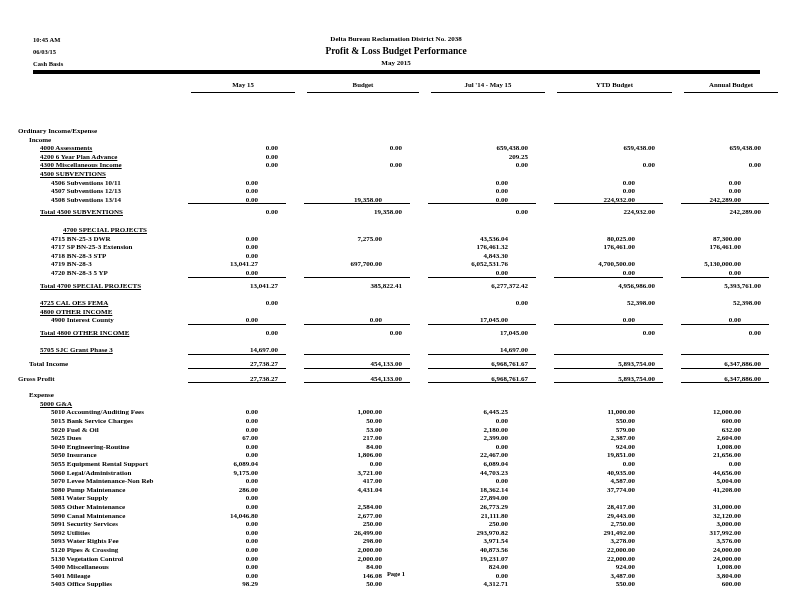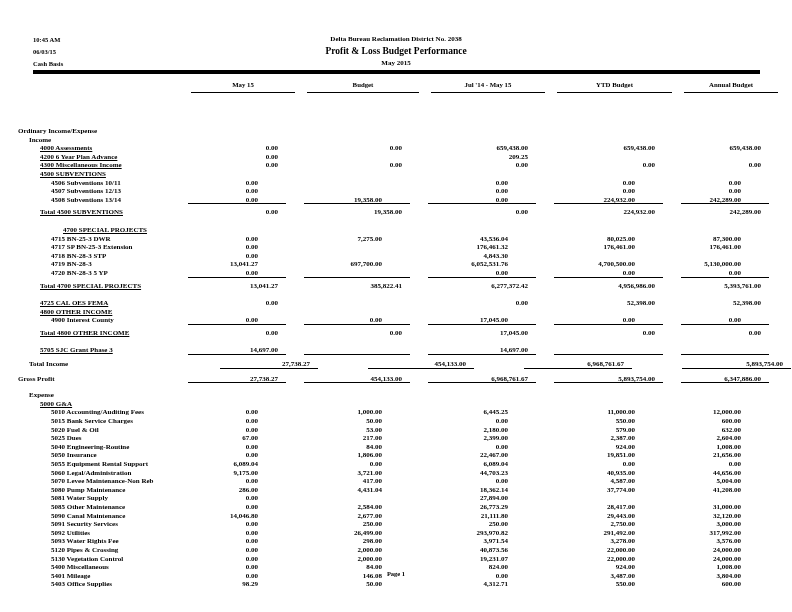--- a/index.html
+++ b/index.html
@@ -464,21 +464,21 @@
         <div class="val">
           <span class="in">14,697.00</span>
         </div>
         <div class="val">
           <span class="in"></span>
         </div>
         <div class="val">
           <span class="in"></span>
         </div>
       </div>
-      <div class="row grid ul" style="margin-top: 5px; gap: 32px;">
+      <div class="row grid ul" style="margin-top: 5px;">
         <div class="lab ind1">Total Income</div>
         <div class="val">
           <span class="in">27,738.27</span>
         </div>
         <div class="val">
           <span class="in">454,133.00</span>
         </div>
         <div class="val">
           <span class="in">6,968,761.67</span>
         </div>

